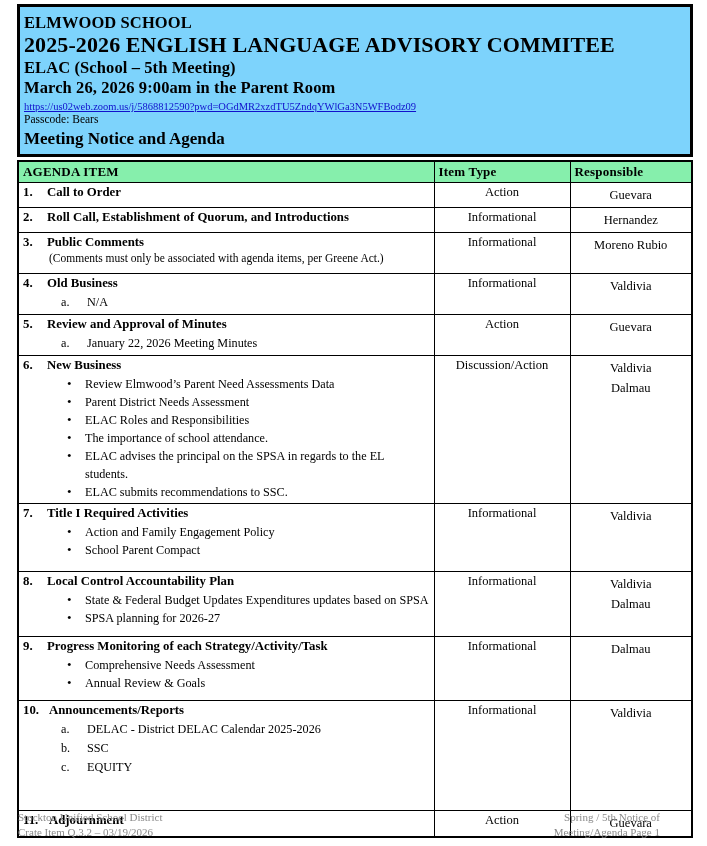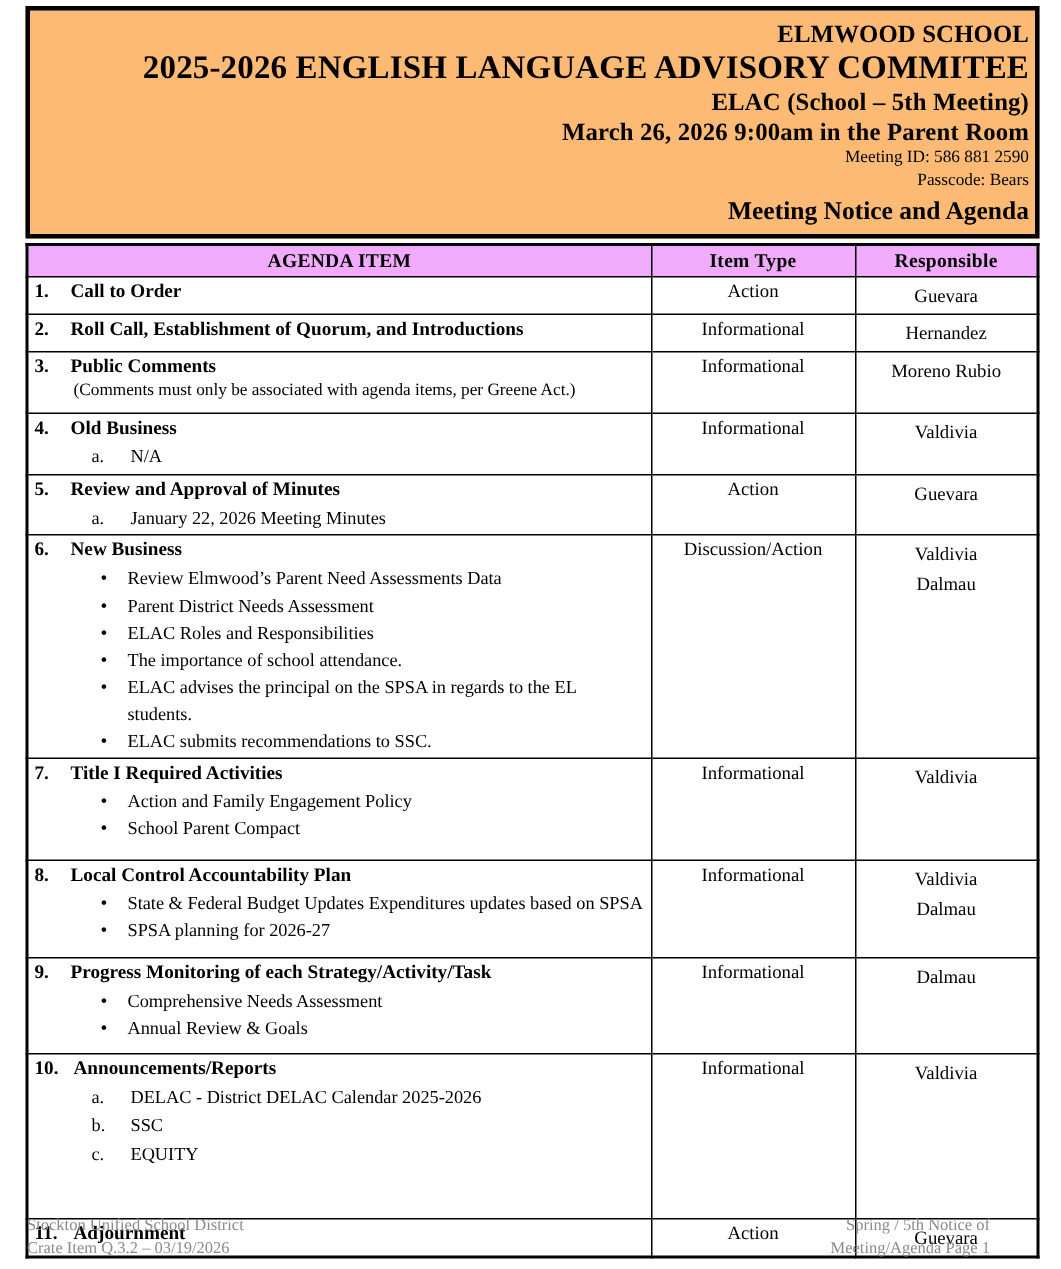--- a/index.html
+++ b/index.html
@@ -21,23 +21,23 @@
     height: 846px;
     box-sizing: border-box;
     padding: 0 15px;
   }
 
   
   .header-banner {
     margin: 4px 0 0 2px;
     width: 676px;
     box-sizing: border-box;
-    background: #fdba74;
+    background: #7dd3fc;
     border: 3px solid #000000;
-    text-align: right;
+    text-align: left;
     padding: 6px 4px 5px 4px;
   }
   .hdr-line {
     font-weight: bold;
     line-height: 1.17;
     letter-spacing: 0.1px;
   }
   .hdr-school   { font-size: 16.5px; }
   .hdr-title    { font-size: 22px; }
   .hdr-elac     { font-size: 16.5px; }
@@ -70,22 +70,22 @@
     table-layout: fixed;
     border: 2.5px solid #000;
   }
   table.agenda th,
   table.agenda td {
     border: 1px solid #000;
     vertical-align: top;
     padding: 2px 4px;
   }
   thead th {
-    background: #f0abfc;
-    text-align: center;
+    background: #86efac;
+    text-align: left;
     font-size: 13px;
     font-weight: bold;
     padding: 3px 4px 4px 4px;
     letter-spacing: 0.2px;
   }
   col.c-item { width: 416px; }
   col.c-type { width: 136px; }
   col.c-resp { width: 122px; }
 
   td.item-cell { font-size: 12.5px; }
@@ -172,21 +172,21 @@
 </head>
 <body>
 
 <div class="page">
 
   <div class="header-banner">
     <div class="hdr-line hdr-school">ELMWOOD SCHOOL</div>
     <div class="hdr-line hdr-title">2025-2026 ENGLISH LANGUAGE ADVISORY COMMITEE</div>
     <div class="hdr-line hdr-elac">ELAC  (School – 5th Meeting)</div>
     <div class="hdr-line hdr-datetime">March 26, 2026     9:00am in the Parent Room</div>
-    <div class="hdr-small">Meeting ID: 586 881 2590</div>
+    <a class="hdr-link" href="#">https://us02web.zoom.us/j/5868812590?pwd=OGdMR2xzdTU5ZndqYWlGa3N5WFBodz09</a>
     <div class="hdr-small">Passcode: Bears</div>
     <div class="hdr-notice">Meeting Notice and Agenda</div>
   </div>
 
   <table class="agenda">
     <colgroup>
       <col class="c-item">
         <col class="c-type">
         <col class="c-resp">
     </colgroup>

